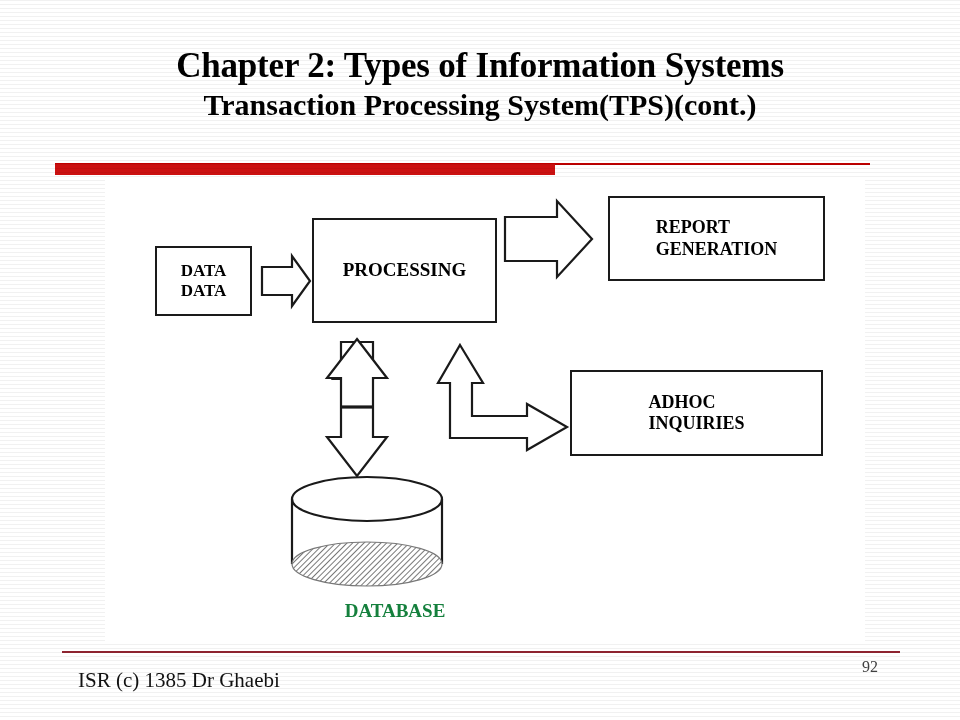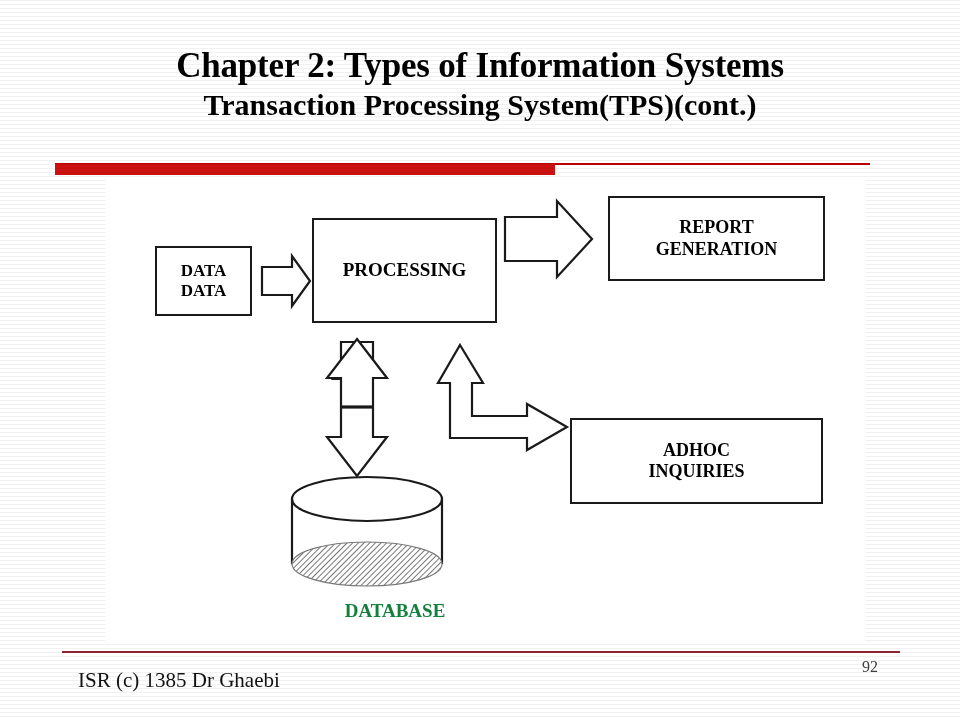--- a/index.html
+++ b/index.html
@@ -86,42 +86,40 @@
     z-index: 6;
   }
   
   .dbox {
     position: absolute;
     border: 2.5px solid #1a1a1a;
     background: #ffffff;
     display: flex;
     align-items: center;
     justify-content: center;
-    text-align: center;
     font-weight: bold;
     color: #000000;
     line-height: 1.18;
     box-sizing: border-box;
   }
   #box-data-entry {
     left: 50px;  top: 67px;  width: 97px; height: 70px;
     font-size: 17px;
   }
   #box-processing {
     left: 207px; top: 39px;  width: 185px; height: 105px;
     font-size: 19px;
   }
   #box-report {
     left: 503px; top: 17px;  width: 217px; height: 85px;
     font-size: 18px;
   }
   #box-adhoc {
     left: 465px; top: 191px; width: 253px; height: 86px;
     font-size: 18px;
-    margin-top: 48px;
   }
   
   #arrows {
     position: absolute;
     left: 0; top: 0;
     width: 760px; height: 465px;
     overflow: visible;
   }
   .arrow-shape {
     fill: #ffffff;

